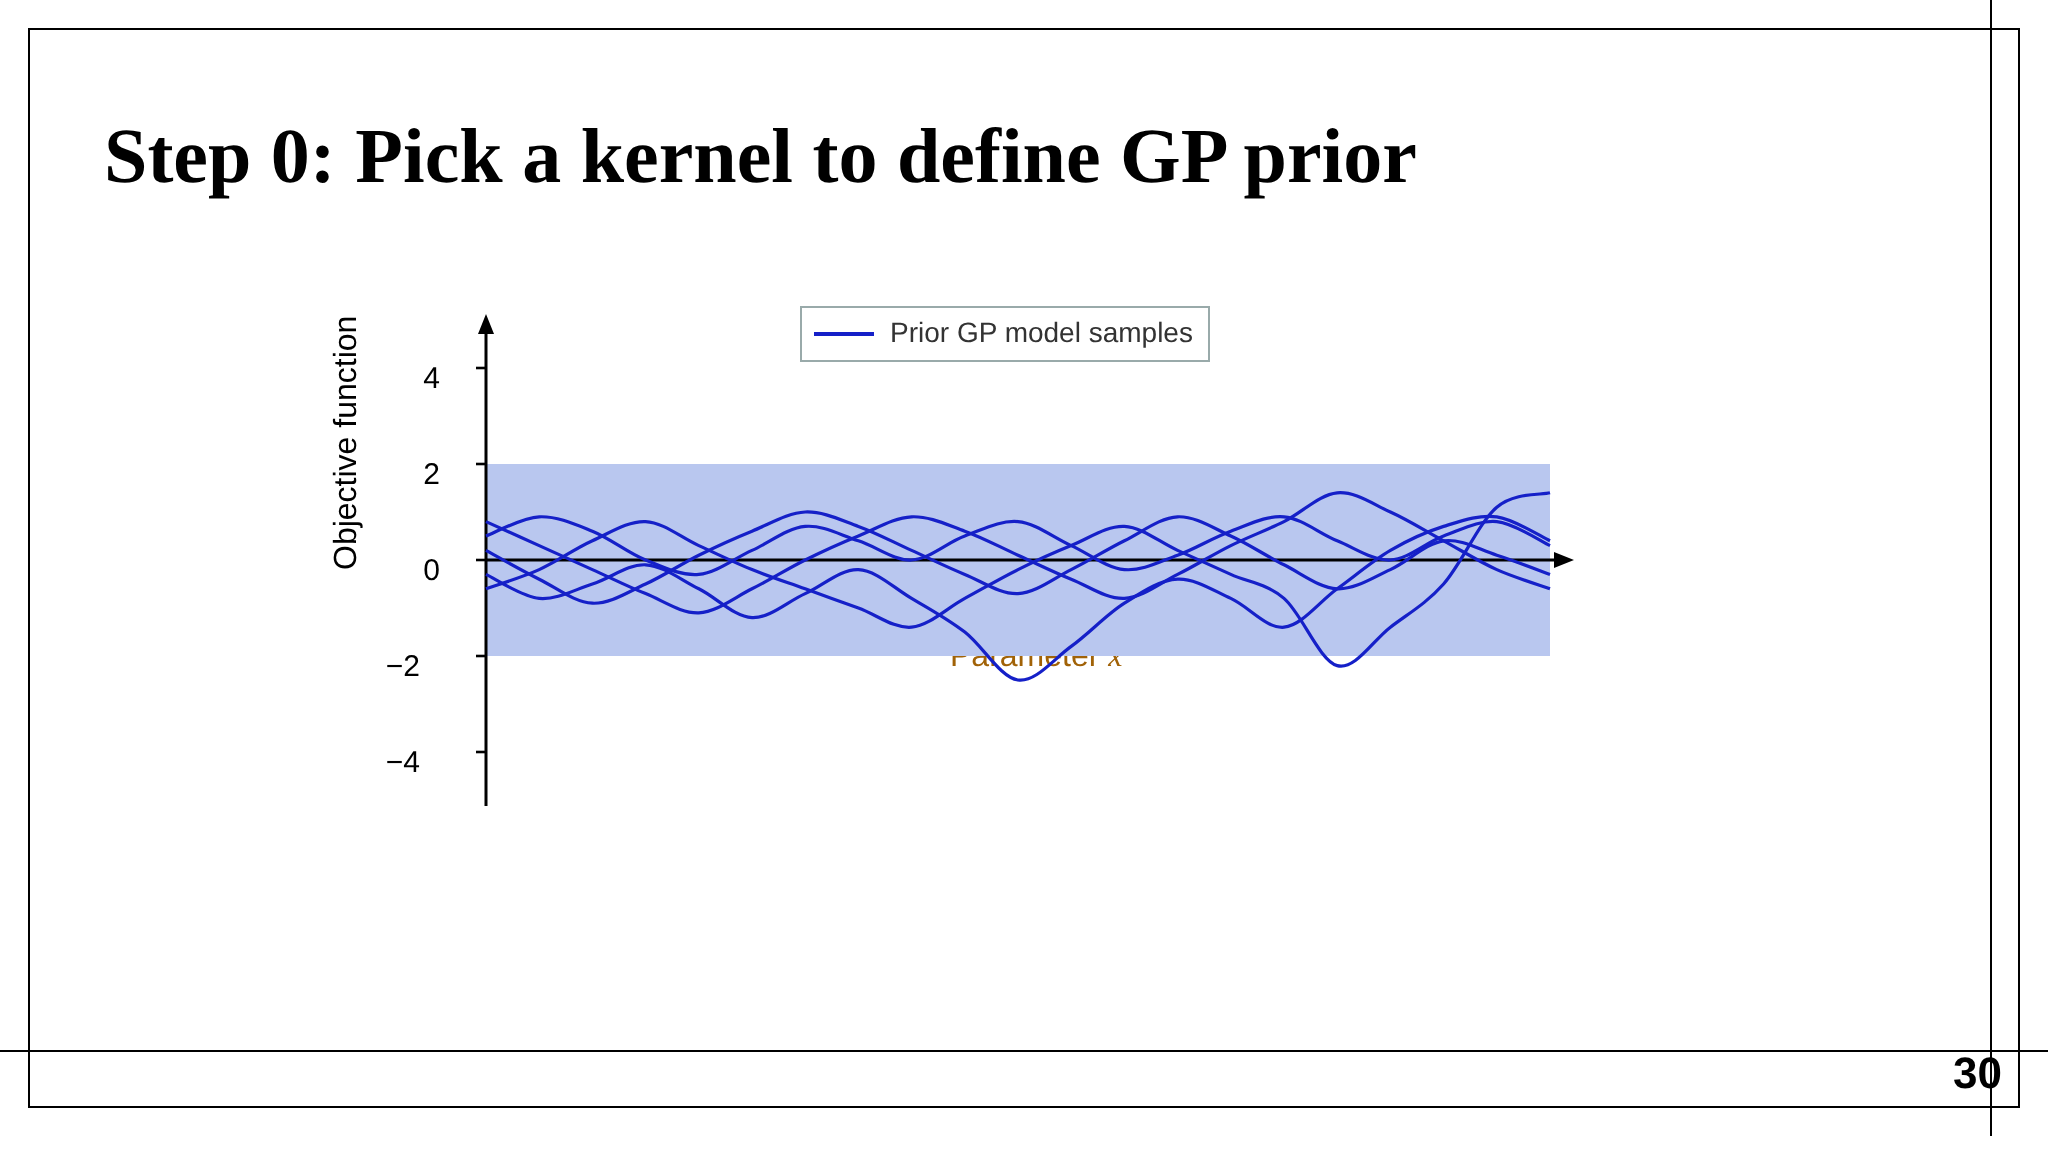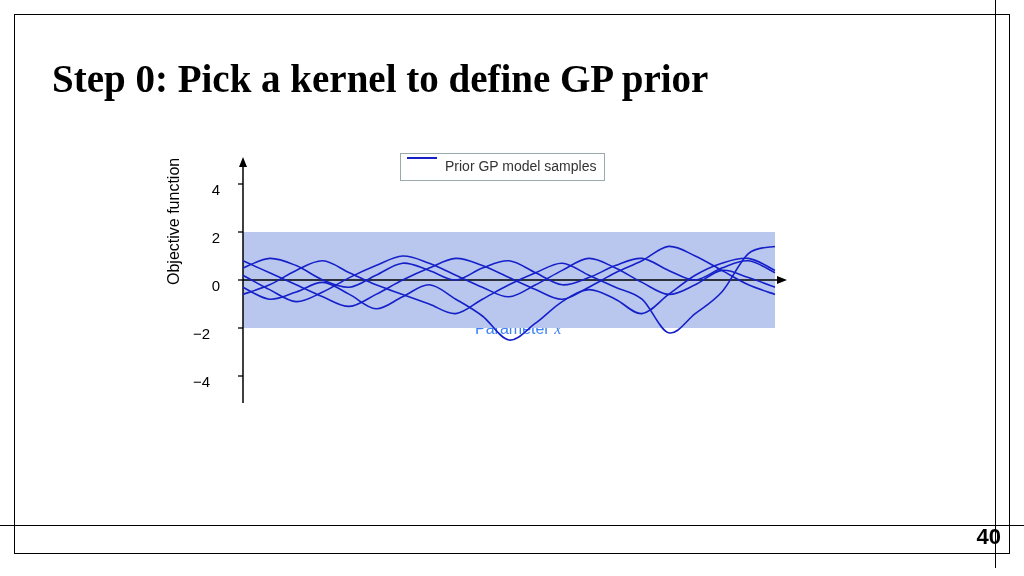--- a/index.html
+++ b/index.html
@@ -4,42 +4,42 @@
 <style>
   html,body{margin:0;padding:0;width:1024px;height:576px;background:#fff;font-family:Georgia,'Times New Roman',serif;}
   .slide{box-sizing:border-box;width:1024px;height:568px;position:relative;border-radius:26px;}
   .outer{position:absolute;left:14px;top:14px;right:14px;bottom:14px;border:1.5px solid #000;}
   .sideline{position:absolute;top:0;bottom:0;right:28px;width:0;border-left:1.5px solid #000;}
   .footline{position:absolute;left:0;right:0;bottom:42px;height:0;border-top:1.5px solid #000;}
   .title{position:absolute;left:52px;top:56px;font-weight:900;font-size:39px;letter-spacing:0px;font-family:Georgia,'Times New Roman',serif;color:#000;}
   .pagenum{position:absolute;right:23px;bottom:18px;font:900 22px Arial,Helvetica,sans-serif;color:#000;}
   .chartwrap{position:absolute;left:175px;top:155px;width:650px;height:260px;}
   .ylabel{position:absolute;left:-10px;top:130px;transform:rotate(-90deg);transform-origin:left top;font:400 16px Verdana,Arial,sans-serif;color:#000;white-space:nowrap;}
-  .xlabel{position:absolute;left:300px;top:165px;font:400 16px Verdana,Arial,sans-serif;color:#3b82f6;}
+  .xlabel{position:absolute;left:300px;top:165px;font:400 16px Verdana,Arial,sans-serif;color:#a16207;}
   .xlabel .xi{font-style:italic;font-family:Georgia,serif;}
   .legend{position:absolute;left:225px;top:-2px;border:1px solid #9aa;background:#fff;padding:3px 8px 4px 6px;font:400 14px Verdana,Arial,sans-serif;color:#333;}
-  .legend .row{display:flex;gap:8px;line-height:19px;}
+  .legend .row{display:flex;align-items:center;gap:8px;line-height:19px;}
   .lline{display:inline-block;width:30px;height:0;border-top:2px solid #1520c8;}
   .lbox{display:inline-block;width:30px;height:12px;background:#b9c7ef;border:1px solid #b9c7ef;}
   svg{position:absolute;left:20px;top:0;}
   .ytick{position:absolute;font:400 15px Verdana,Arial,sans-serif;color:#000;text-align:right;width:30px;}
   .t4{left:15px;top:26px;}
   .t2{left:15px;top:74px;}
   .t0{left:15px;top:122px;}
   .tm2{left:5px;top:170px;}
   .tm4{left:5px;top:218px;}
 </style>
 </head>
 <body>
 <div class="slide">
   <div class="outer"></div>
   <div class="sideline"></div>
   <div class="footline"></div>
   <div class="title">Step 0: Pick a kernel to define GP prior</div>
-  <div class="pagenum">40</div>
+  <div class="pagenum">30</div>
 
   <div class="chartwrap">
     <div class="ylabel">Objective function</div>
     <div class="xlabel"><span>Parameter</span> <span class="xi">x</span></div>
 
     <div class="legend">
       <div class="row">
           <span class="lline"></span>
           <span>Prior GP model samples</span>
         </div>

